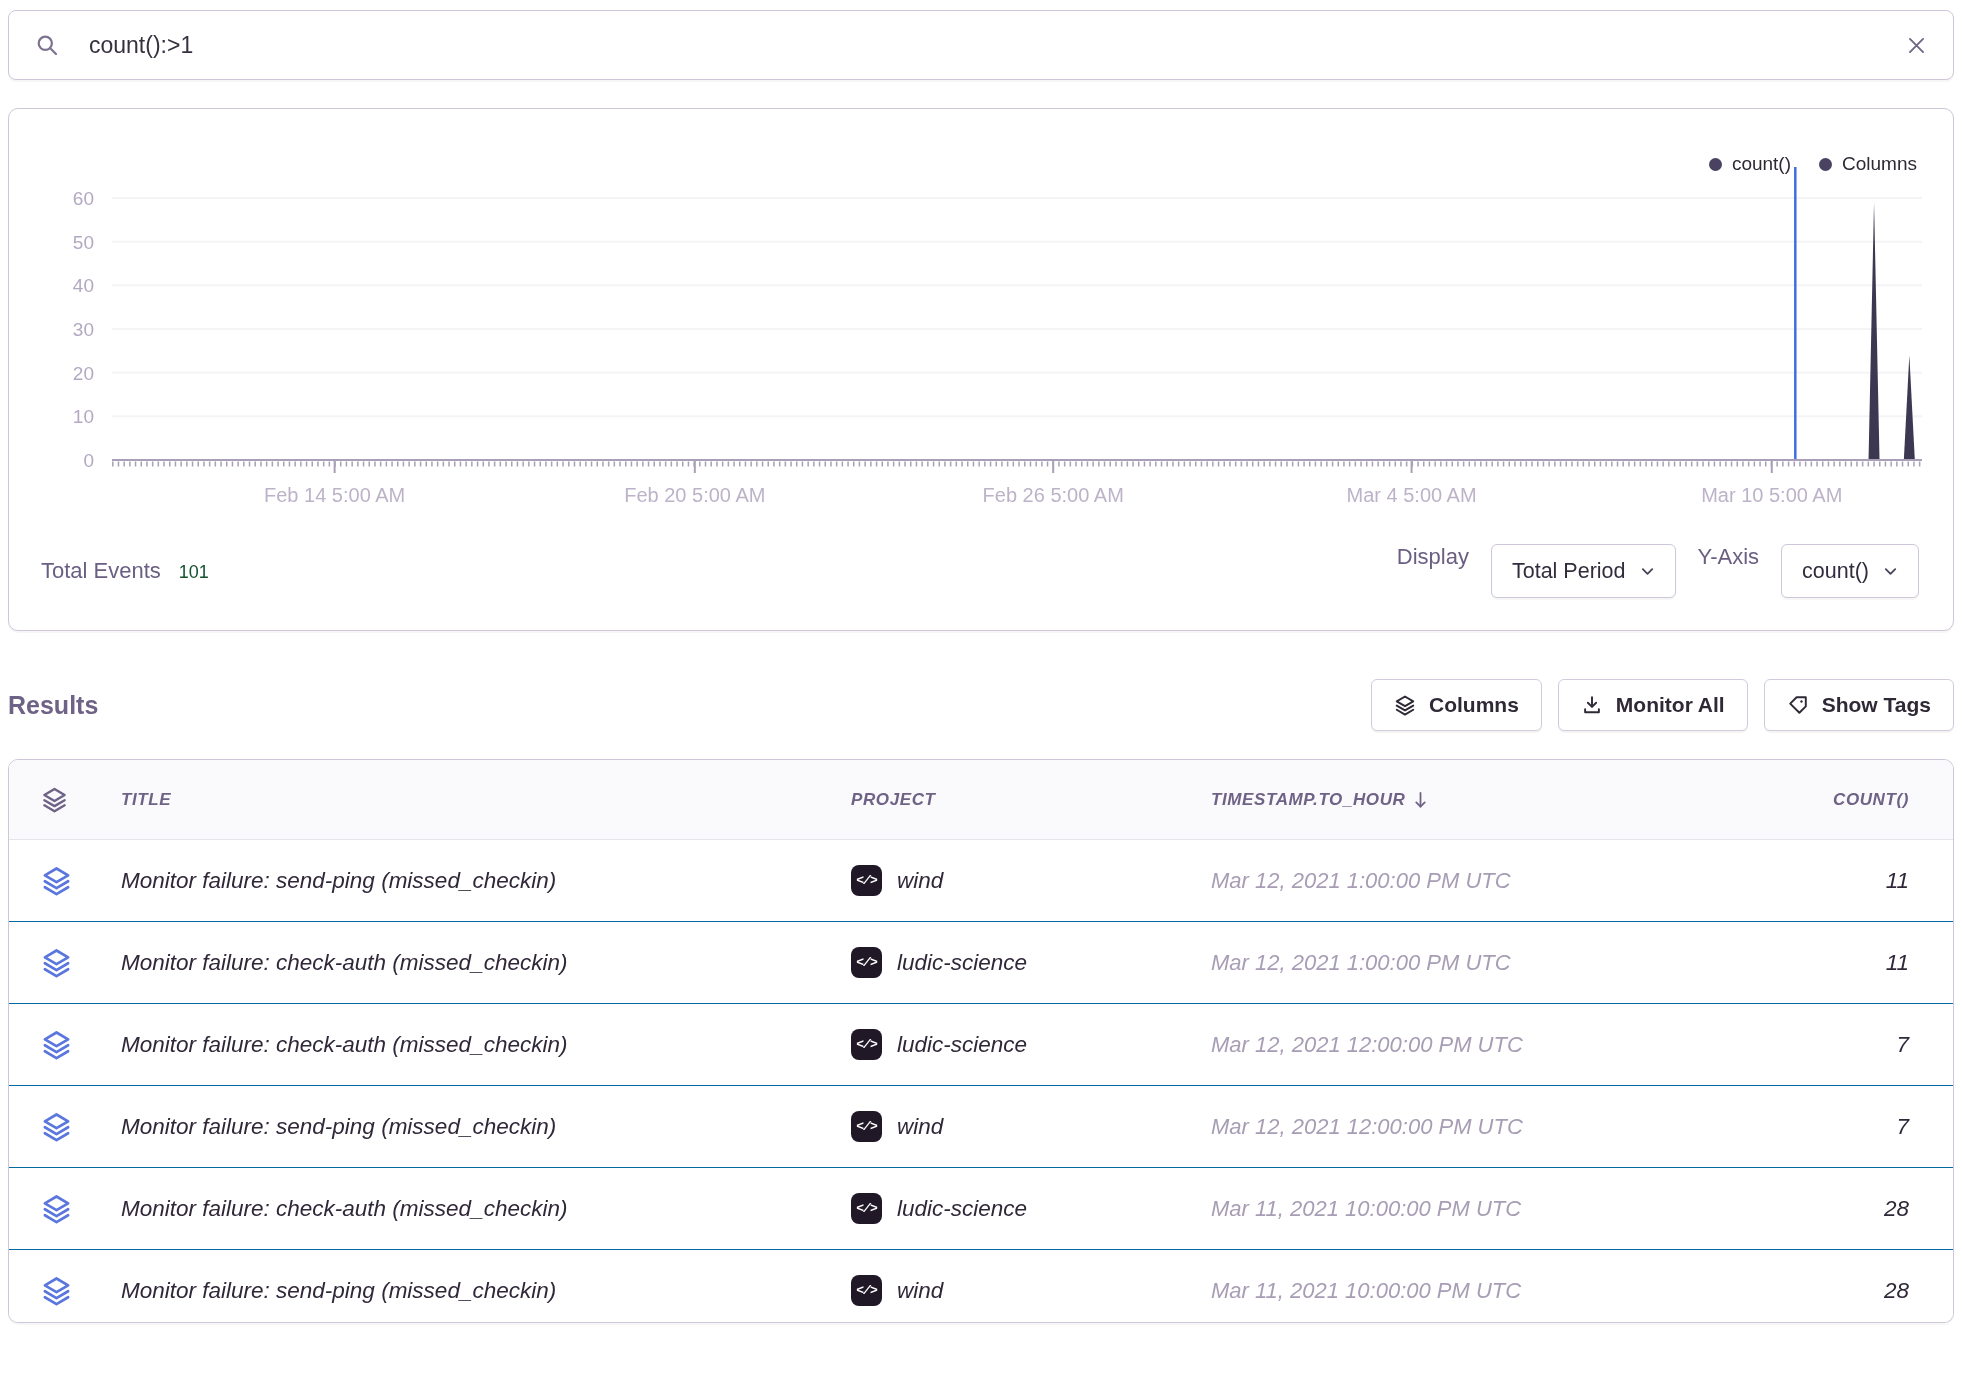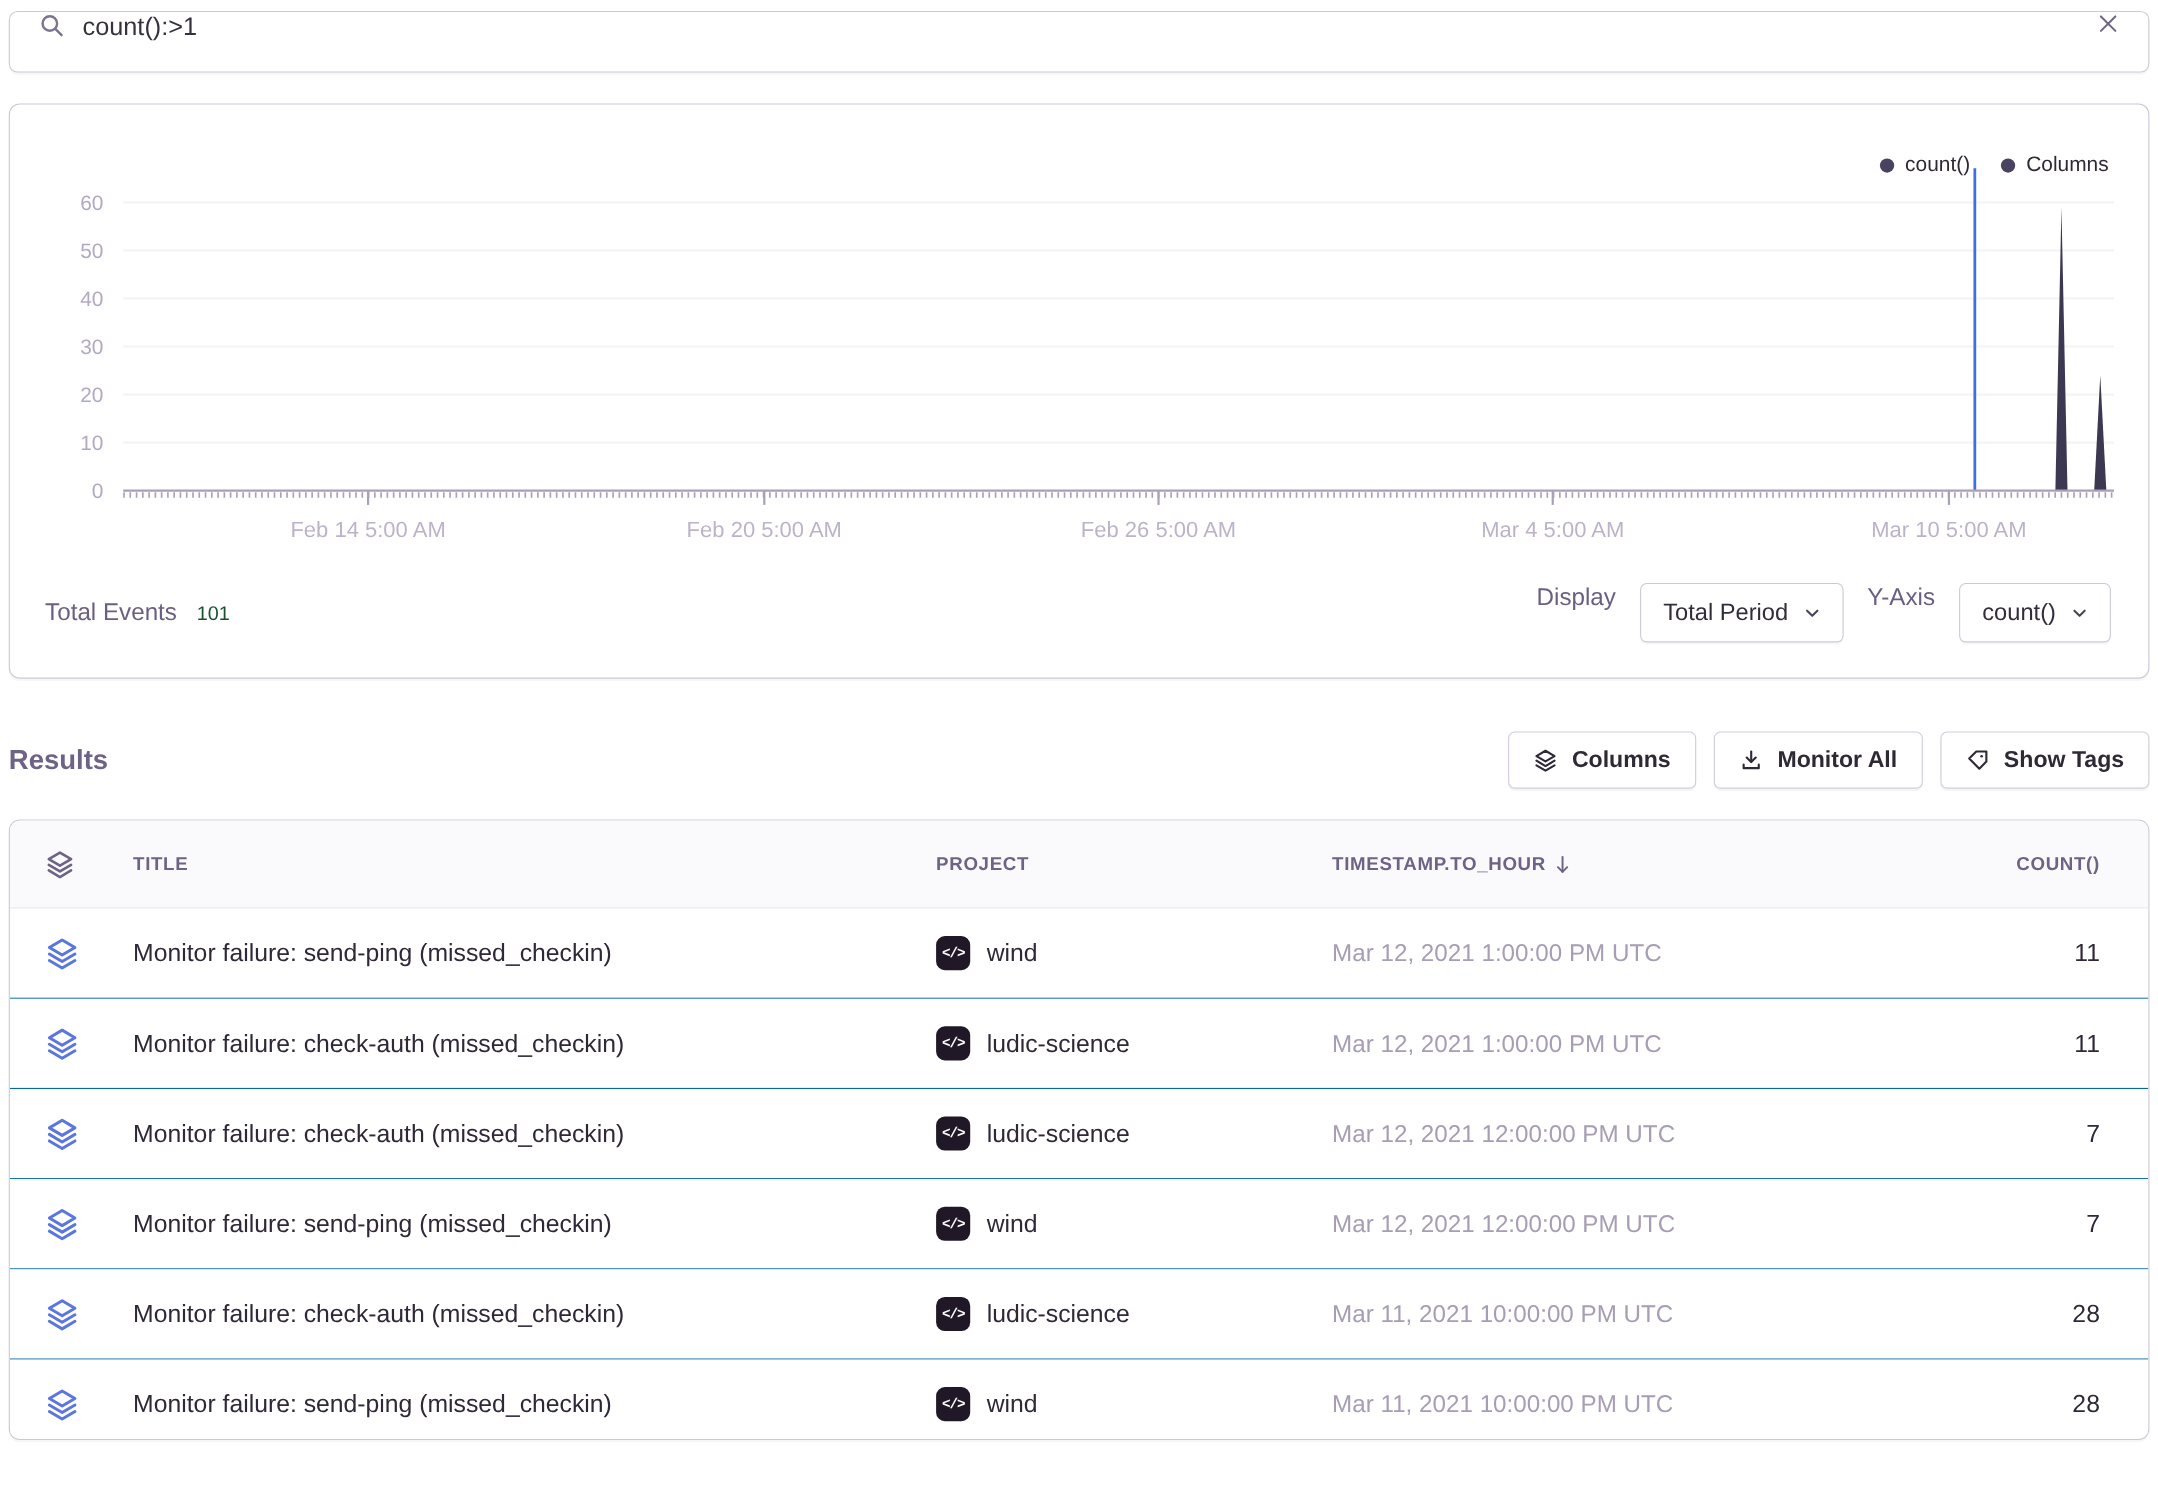--- a/index.html
+++ b/index.html
@@ -2,22 +2,22 @@
 <html><head>
 <meta charset="utf-8">
 <style>
   * { box-sizing: border-box; margin: 0; padding: 0; }
   html, body { width: 1962px; height: 1374px; overflow: hidden; background: #fff; }
   body { font-family: "Liberation Sans", "DejaVu Sans", sans-serif; color: #302839; }
 
   .card { background: #fff; border: 1.5px solid #cfc7d9; box-shadow: 0 2px 0 rgba(43,34,51,0.04); }
 
   
-  .search-card { margin: 10px 8px 0; height: 56px; border-radius: 8px;
-    display: flex; align-items: flex-start; padding: 0 26px; gap: 16px; }
+  .search-card { margin: 10px 8px 0; height: 70px; border-radius: 8px;
+    display: flex; align-items: center; padding: 0 26px; gap: 30px; }
   .search-card svg { flex: 0 0 auto; }
   .search-input { flex: 1; border: none; outline: none; font-size: 23px; color: #37313f;
     font-family: inherit; background: transparent; }
   .clear-btn { background: none; border: none; cursor: pointer; color: #6f6585; display: flex; }
 
   
   .chart-card { margin: 28px 8px 0; height: 523px; border-radius: 10px; position: relative; }
   .legend { position: absolute; top: 44px; right: 36px; display: flex; gap: 28px;
     align-items: center; font-size: 19px; color: #2f2936; }
   .legend-item { display: flex; align-items: center; gap: 10px; }
@@ -40,21 +40,21 @@
   .results-bar { margin: 48px 8px 0; display: flex; align-items: center; justify-content: space-between; gap: 48px; }
   .results-heading { font-size: 25px; font-weight: bold; color: #6e6386; }
   .results-actions { display: flex; gap: 16px; }
   .btn { height: 52px; padding: 0 22px; display: flex; align-items: center; gap: 13px;
     border: 1.5px solid #d3cbdc; border-radius: 6px; background: #fff; cursor: pointer;
     font-weight: bold; font-size: 21px; color: #2f2936; font-family: inherit;
     box-shadow: 0 2px 0 rgba(43,34,51,0.05); }
   .btn svg { color: #2f2936; }
 
   
-  .table-card { margin: 28px 8px 0; border-radius: 10px; overflow: hidden; height: 564px; }
+  .table-card { margin: 28px 8px 0; border-radius: 10px; overflow: hidden; height: 564px; font-style: italic; }
   .tgrid { display: grid; grid-template-columns: 80px 730px 360px 360px 1fr;
     align-items: center; padding: 0 44px 0 32px; }
   .thead { height: 80px; background: #faf9fb; border-bottom: 1px solid #e7e4ec;
     font-size: 17px; font-weight: bold; letter-spacing: 0.6px; color: #6e6386; }
   .thead .hicon { color: #6e6386; display: flex; }
   .th-count { text-align: right; }
   .th-ts { display: flex; gap: 8px; }
   .trow { height: 82px; border-bottom: 1px solid #0369a1; background: #fff; cursor: pointer; }
   .icon-cell { display: flex; color: #5b77de; }
   .title-cell { font-size: 22.5px; color: #302839; white-space: nowrap; overflow: hidden; }

